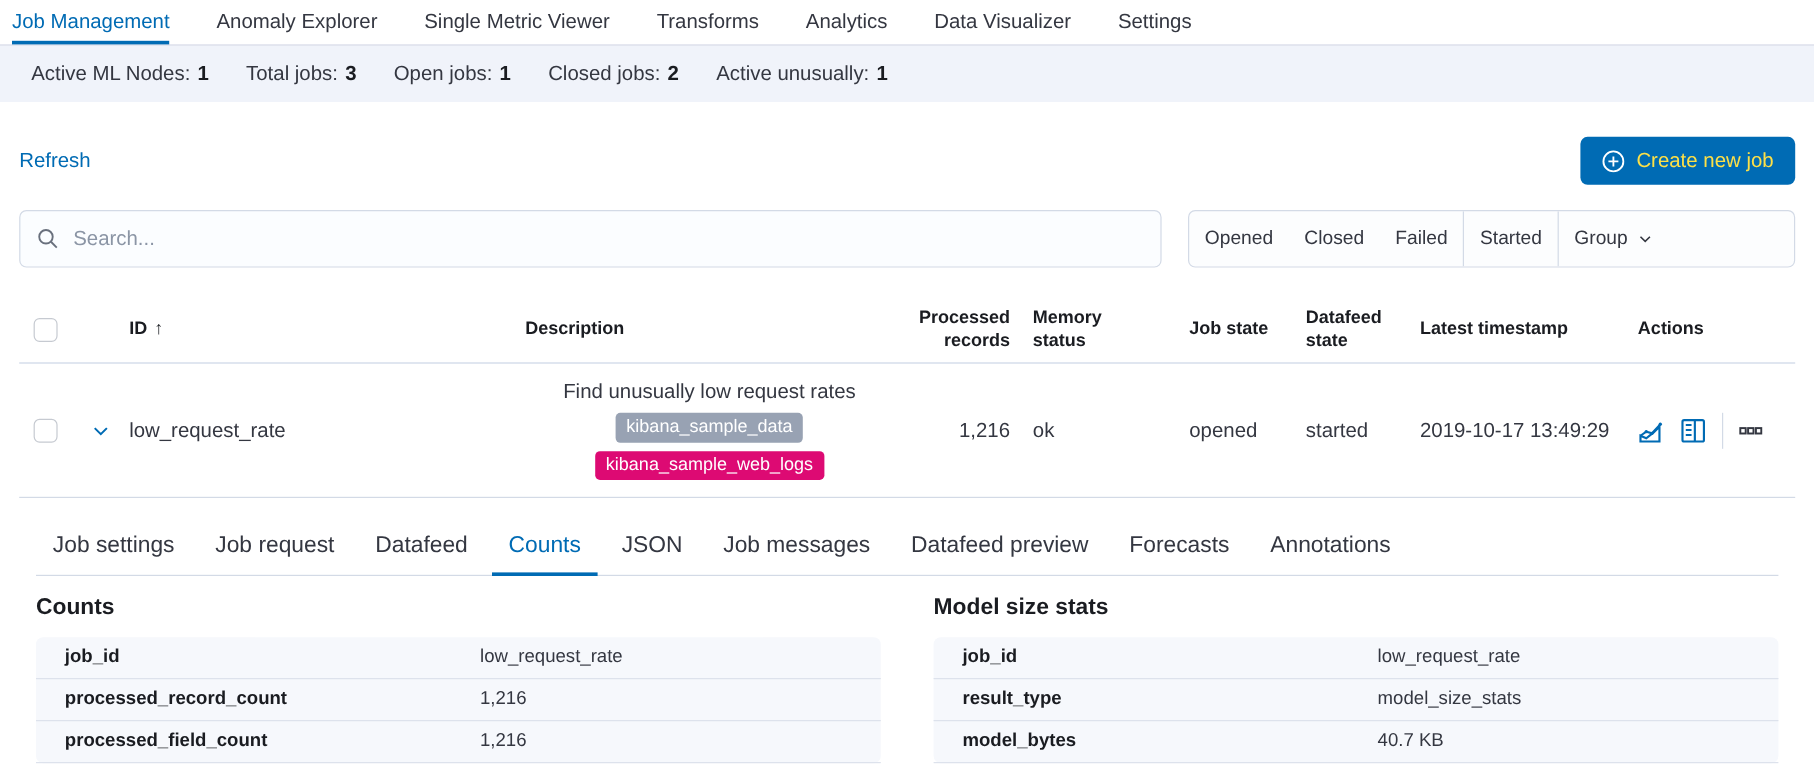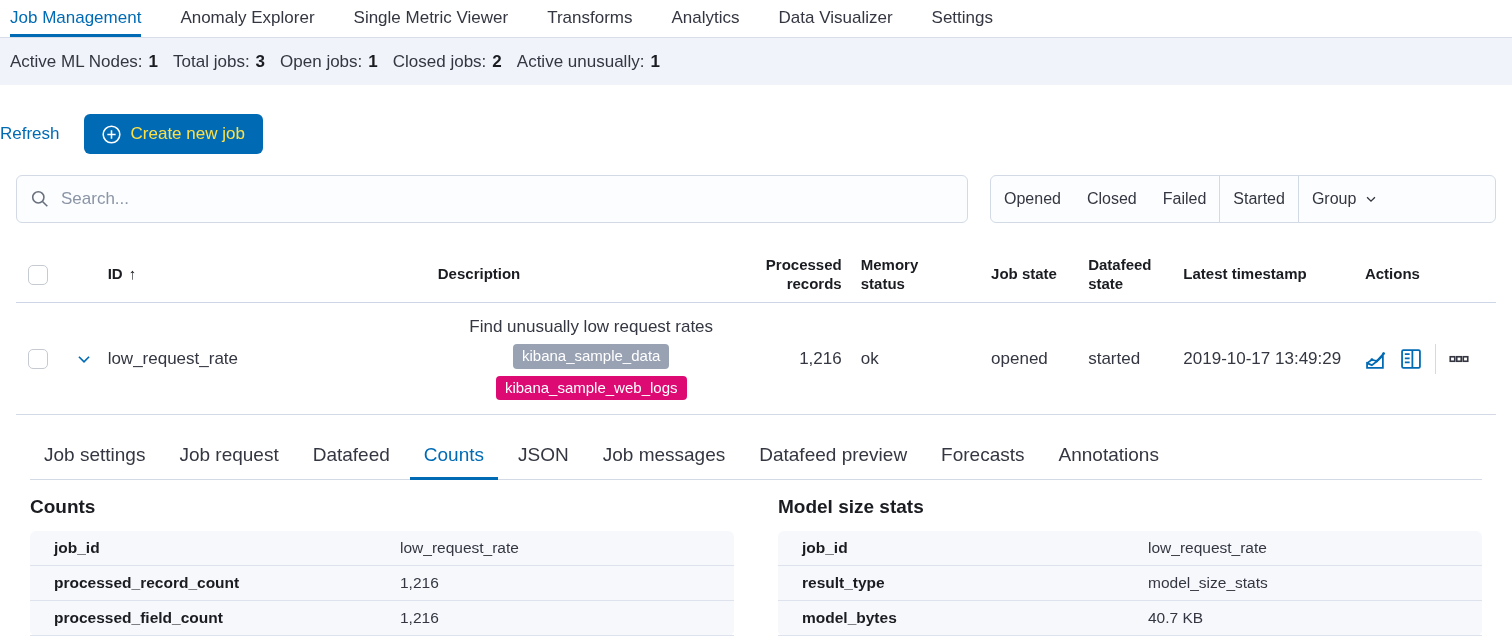--- a/index.html
+++ b/index.html
@@ -10,24 +10,24 @@
     background: #fff;
     overflow: hidden;
     font-size: 16px;
   }
   
   .nav { display:flex; gap:39px; padding-left:10px; height:37px; align-items:stretch; background:#fff; }
   .nav-tab { font-size:17px; display:flex; align-items:center; border-bottom:3px solid transparent; padding-top:2px; cursor:pointer; white-space:nowrap; color:#343741; }
   .nav-tab.active { color:#006BB4; border-bottom-color:#006BB4; }
   
   .stats-bar { height:48px; background:#f0f3fa; border-top:1px solid #d9dde8; display:flex; align-items:center; gap:15px; padding:0 10px; font-size:17px; }
-  .stat { display:flex; gap:6px; align-items:baseline; }
+  .stat { display:flex; gap:6px; align-items:baseline;margin-left:16px; }
   .stat b { color:#1a1c21; }
   
-  .toolbar { display:flex; justify-content:flex-start; align-items:center; gap:24px; margin:29px 0 0; height:40px; }
+  .toolbar { display:flex; justify-content:space-between; align-items:center; gap:24px; margin:29px 16px 0; height:40px; }
   .refresh-link { color:#006BB4; font-size:17px; background:none; border:none; cursor:pointer; font-family:inherit; }
   .create-btn { background:#006BB4; color:#fde047; border:none; border-radius:6px; height:40px; padding:0 18px; display:flex; align-items:center; gap:10px; font-size:17px; cursor:pointer; font-family:inherit; }
   
   .search-row { display:flex; gap:22px; margin:21px 16px 0; }
   .search-box { flex:1; height:48px; background:#fbfdff; border:1px solid #d3dae6; border-radius:6px; display:flex; align-items:center; padding:0 14px; gap:12px; }
   .search-box input { flex:1; border:none; background:transparent; outline:none; font-size:17px; color:#7f1d1d; font-family:inherit; }
   .search-box input::placeholder { color:#8b95a5; }
   .filter-group { width:506px; height:48px; border:1px solid #d3dae6; border-radius:6px; background:#fcfdfe; display:flex; align-items:stretch; overflow:hidden; }
   .filter-btn { padding:0 13px; font-size:16px; display:flex; align-items:center; gap:8px; background:none; border:none; color:#343741; cursor:pointer; white-space:nowrap; font-family:inherit; }
   .fg-divider { width:1px; background:#d3dae6; }

